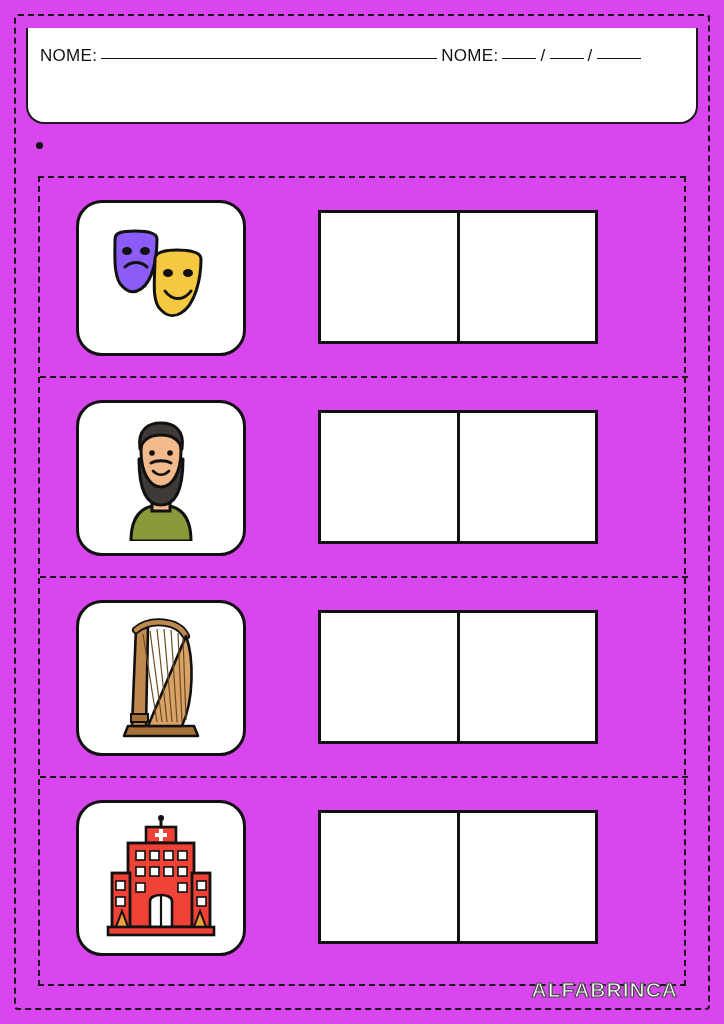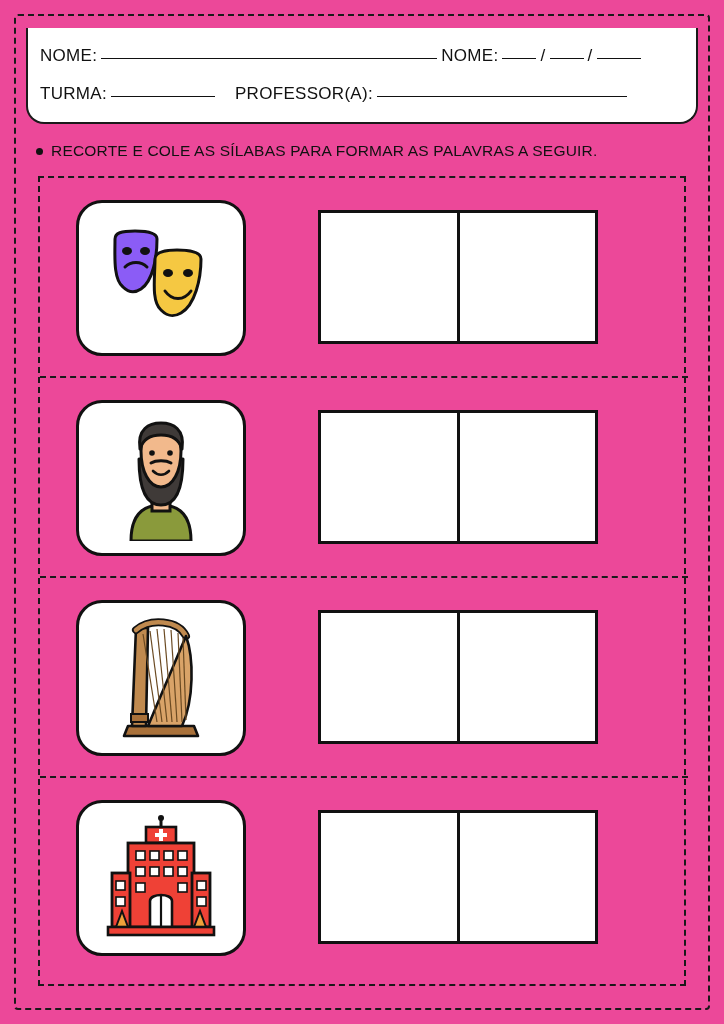--- a/index.html
+++ b/index.html
@@ -8,21 +8,21 @@
     padding: 0;
     width: 724px;
     height: 1024px;
     background: #ffffff;
     font-family: "Liberation Sans", sans-serif;
   }
   .page {
     position: relative;
     width: 724px;
     height: 1024px;
-    background: #ec4899;
+    background: #d946ef;
     overflow: hidden;
   }
 
   
   .outer-frame {
     position: absolute;
     left: 14px;
     top: 14px;
     width: 696px;
     height: 996px;
@@ -175,32 +175,25 @@
       <span class="field-label">NOME:</span>
       <span class="rule r-nome"></span>
       <span class="field-label">NOME:</span>
       <span class="rule r-data-a"></span>
       <span class="slash">/</span>
       <span class="rule r-data-b"></span>
       <span class="slash">/</span>
       <span class="rule r-data-c"></span>
     </div>
 
-    <div class="header-line line-2">
-      <span class="field-label">TURMA:</span>
-      <span class="rule r-turma"></span>
-      <span class="field-label" style="margin-left:16px;">PROFESSOR(A):</span>
-      <span class="rule r-prof"></span>
-    </div>
 
   </div>
 
   <div class="instruction">
     <span class="bullet"></span>
-    <span>RECORTE E COLE AS SÍLABAS PARA FORMAR AS PALAVRAS A SEGUIR.</span>
   </div>
 
   <div class="activity-frame">
 
     <div class="row row-0">
       <div class="pic-card">
         <span>
           <svg width="120" height="110" viewBox="0 0 120 110">
             <g>
 
@@ -333,14 +326,15 @@
         </span>
       </div>
       <div class="syllable-boxes">
         <div class="syl-box"></div>
         <div class="syl-box"></div>
       </div>
     </div>
 
   </div>
 
+  <div class="watermark">ALFABRINCA</div>
 
 </div>
 
 </body></html>

